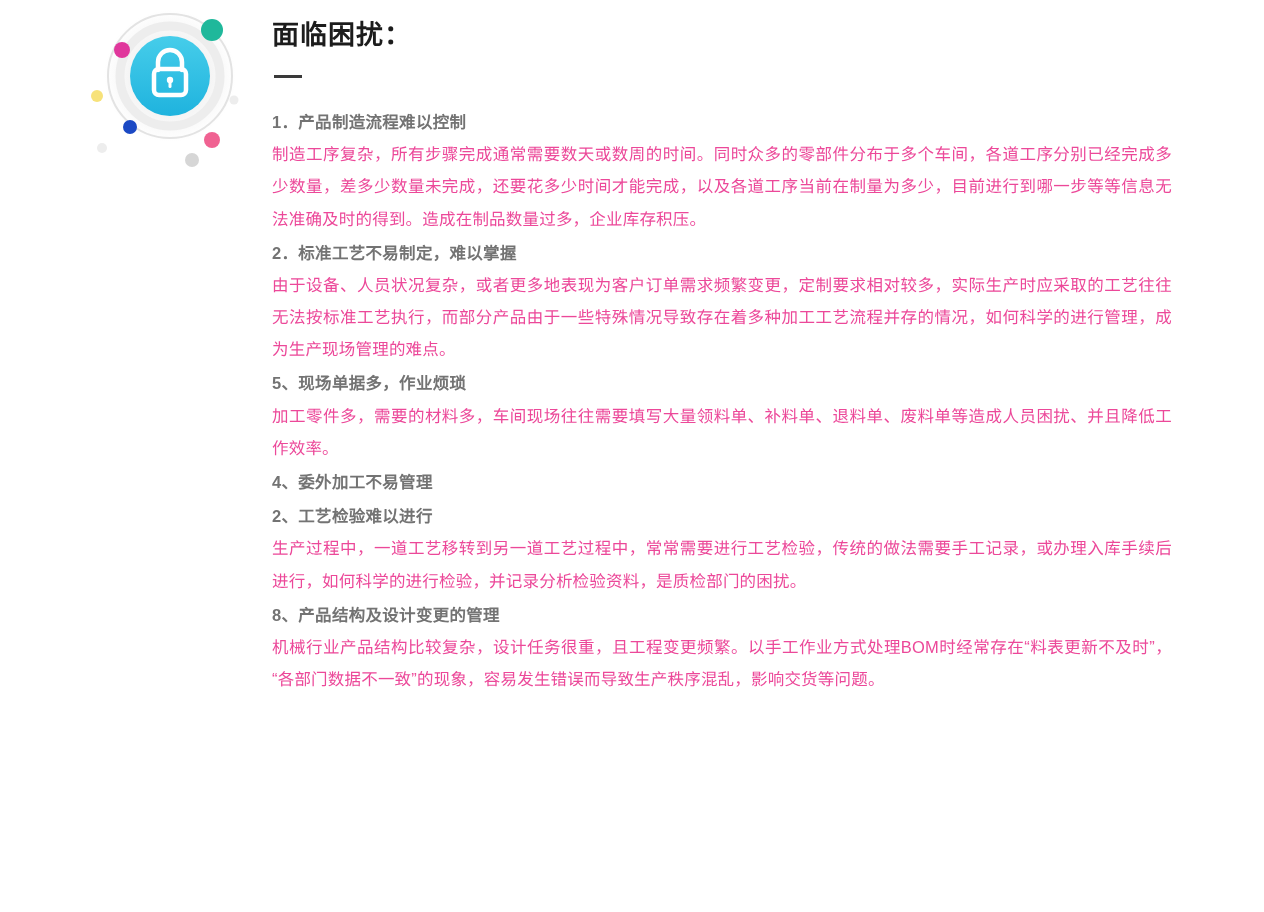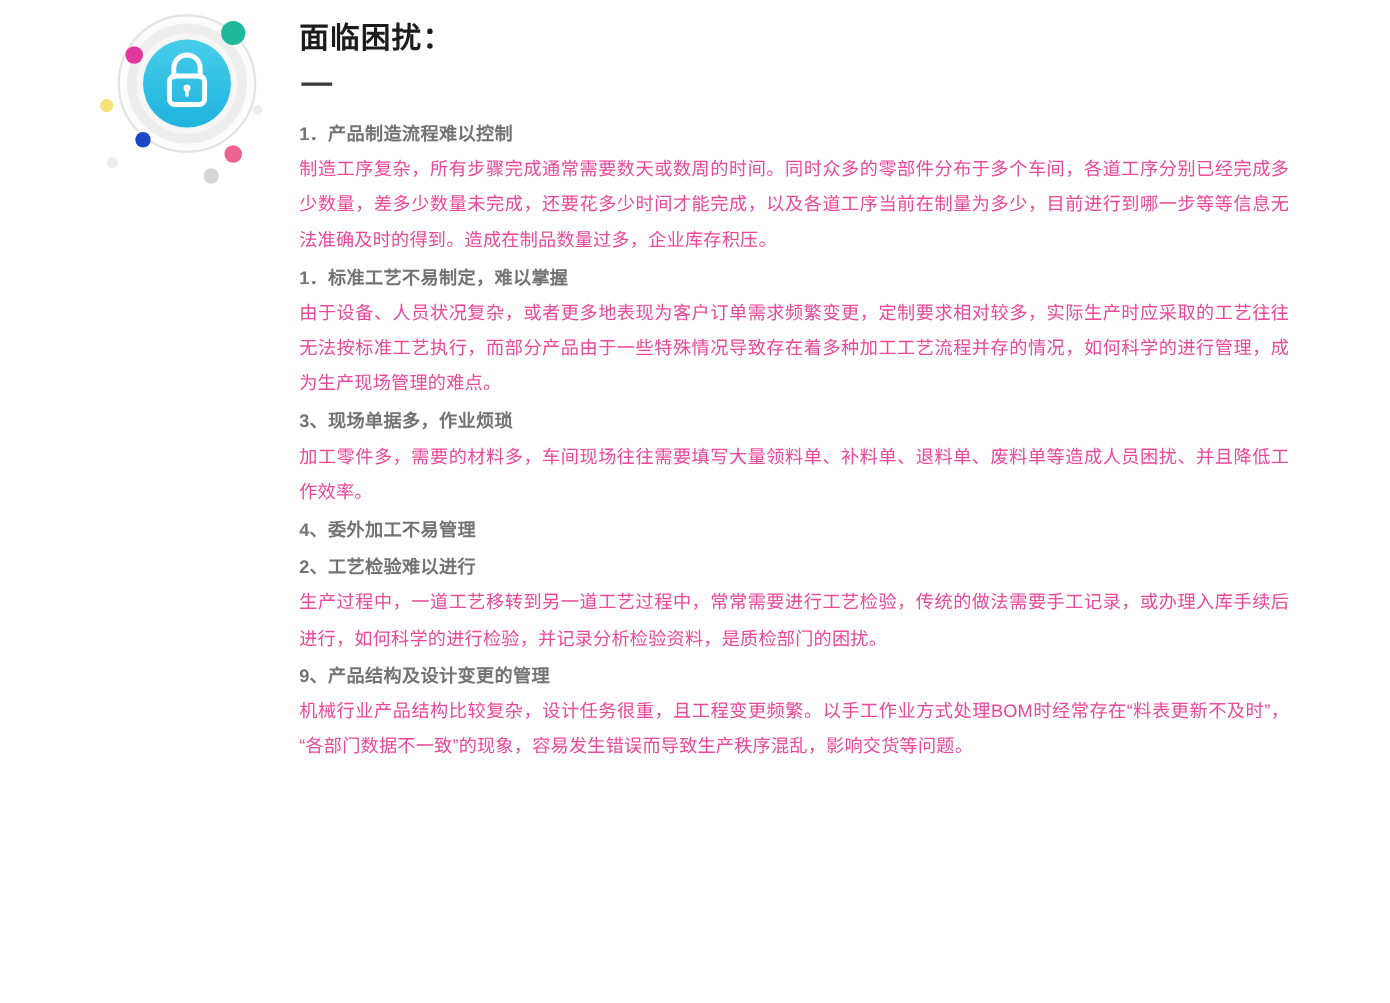--- a/index.html
+++ b/index.html
@@ -117,37 +117,37 @@
   <div class="content">
     <h1 class="doc-title">面临困扰：</h1>
     <div class="title-rule"></div>
 
     <div class="section">
       <div class="sec-heading">1．产品制造流程难以控制</div>
       <p class="sec-body">制造工序复杂，所有步骤完成通常需要数天或数周的时间。同时众多的零部件分布于多个车间，各道工序分别已经完成多少数量，差多少数量未完成，还要花多少时间才能完成，以及各道工序当前在制量为多少，目前进行到哪一步等等信息无法准确及时的得到。造成在制品数量过多，企业库存积压。</p>
     </div>
 
     <div class="section">
-      <div class="sec-heading">1．标准工艺不易制定，难以掌握</div>
+      <div class="sec-heading">2．标准工艺不易制定，难以掌握</div>
       <p class="sec-body">由于设备、人员状况复杂，或者更多地表现为客户订单需求频繁变更，定制要求相对较多，实际生产时应采取的工艺往往无法按标准工艺执行，而部分产品由于一些特殊情况导致存在着多种加工工艺流程并存的情况，如何科学的进行管理，成为生产现场管理的难点。</p>
     </div>
 
     <div class="section">
-      <div class="sec-heading">3、现场单据多，作业烦琐</div>
+      <div class="sec-heading">5、现场单据多，作业烦琐</div>
       <p class="sec-body">加工零件多，需要的材料多，车间现场往往需要填写大量领料单、补料单、退料单、废料单等造成人员困扰、并且降低工作效率。</p>
     </div>
 
     <div class="section">
       <div class="sec-heading">4、委外加工不易管理</div>
     </div>
 
     <div class="section">
       <div class="sec-heading">2、工艺检验难以进行</div>
       <p class="sec-body">生产过程中，一道工艺移转到另一道工艺过程中，常常需要进行工艺检验，传统的做法需要手工记录，或办理入库手续后进行，如何科学的进行检验，并记录分析检验资料，是质检部门的困扰。</p>
     </div>
 
     <div class="section">
-      <div class="sec-heading">9、产品结构及设计变更的管理</div>
+      <div class="sec-heading">8、产品结构及设计变更的管理</div>
       <p class="sec-body">机械行业产品结构比较复杂，设计任务很重，且工程变更频繁。以手工作业方式处理BOM时经常存在“料表更新不及时”，“各部门数据不一致”的现象，容易发生错误而导致生产秩序混乱，影响交货等问题。</p>
     </div>
   </div>
 
 </div>
 
 </body></html>

